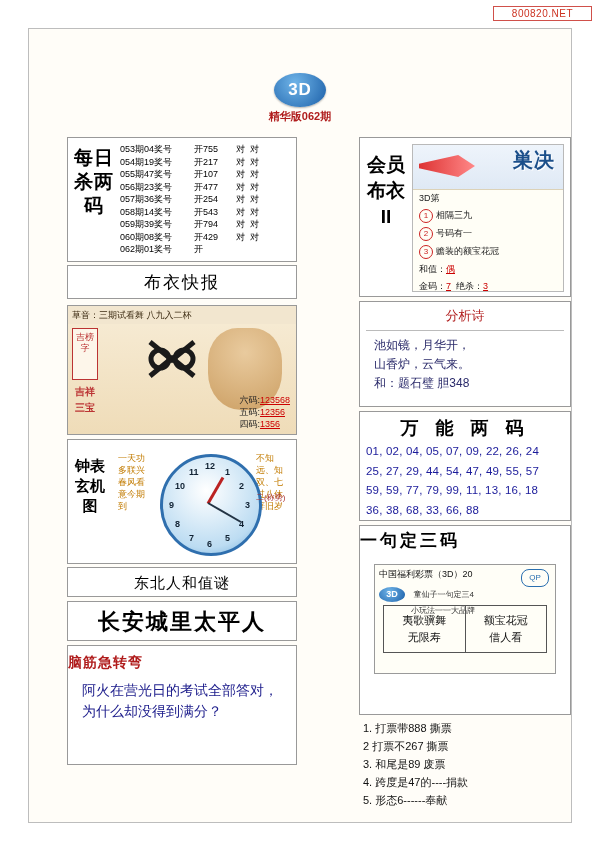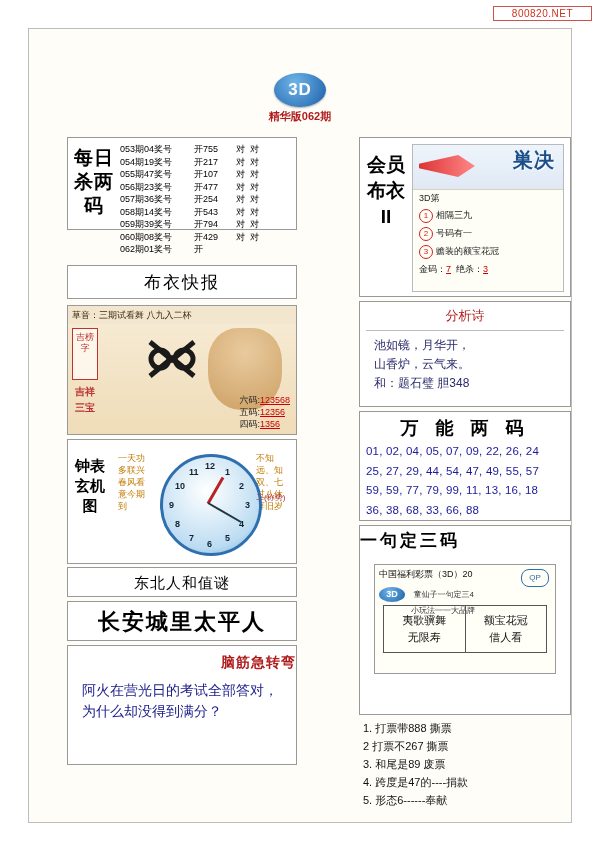--- a/index.html
+++ b/index.html
@@ -48,21 +48,21 @@
     margin-top:2px;
     font-size:11px;
     color:#b01c1c;
     font-weight:bold;
   }
   
   .box{position:absolute;box-sizing:border-box;}
   .bd{border:1px solid #999;background:#fff;}
 
   
-  #killbox{left:38px;top:108px;width:230px;height:93px;text-decoration:underline;}
+  #killbox{left:38px;top:108px;width:230px;height:125px;text-decoration:underline;}
   .killtitle{
     position:absolute;left:6px;top:8px;width:40px;
     font-size:19px;font-weight:bold;line-height:24px;
     text-align:center;letter-spacing:1px;color:#000;
   }
   .killlist{position:absolute;left:52px;top:5px;font-size:9px;line-height:12.5px;}
   .killrow{white-space:nowrap;}
   .kl-a{display:inline-block;width:74px;}
   .kl-b{display:inline-block;width:42px;}
   .kl-c{display:inline-block;width:14px;}
@@ -121,21 +121,21 @@
   .yellow-l{position:absolute;left:50px;top:12px;width:34px;font-size:9px;color:#c27b00;line-height:12px;}
   .yellow-r{position:absolute;right:6px;top:12px;width:34px;font-size:9px;color:#c27b00;line-height:12px;}
 
   #riddle{left:38px;top:538px;width:230px;height:30px;}
   .riddle-t{font-size:15px;text-align:center;line-height:30px;letter-spacing:1px;}
 
   #answer{left:38px;top:572px;width:230px;height:40px;}
   .answer-t{font-size:22px;font-weight:bold;text-align:center;line-height:40px;letter-spacing:2px;}
 
   #brain{left:38px;top:616px;width:230px;height:120px;}
-  .brain-t{font-size:14px;color:#b01c1c;text-align:right;margin-top:8px;font-weight:bold;letter-spacing:1px;}
+  .brain-t{font-size:14px;color:#b01c1c;text-align:left;margin-top:8px;font-weight:bold;letter-spacing:1px;}
   .brain-b{font-size:14px;color:#1a1a8a;line-height:21px;margin:8px 10px 0 14px;}
 
   
   #member{left:330px;top:108px;width:212px;height:160px;}
   .member-title{
     position:absolute;left:6px;top:14px;width:40px;
     font-size:19px;font-weight:bold;line-height:26px;text-align:center;
   }
   .member-card{
     position:absolute;left:52px;top:6px;width:152px;height:148px;
@@ -316,20 +316,23 @@
       <div class="mc-line">
         <span class="mc-idx">1</span><span>相隔三九</span>
       </div>
       <div class="mc-line">
         <span class="mc-idx">2</span><span>号码有一</span>
       </div>
       <div class="mc-line">
         <span class="mc-idx">3</span><span>赡装的额宝花冠</span>
       </div>
       <div class="mc-line">
+        <span>和值：</span><u>偶</u>
+      </div>
+      <div class="mc-line">
         <span>金码：</span><u>7</u>
         &nbsp;<span>绝杀：</span><u>3</u>
       </div>
     </div>
   </div>
 
   <div class="box bd" id="analysis">
     <div class="an-t">分析诗</div>
     <div class="an-hr"></div>
     <div class="an-body">池如镜，月华开，</div>

